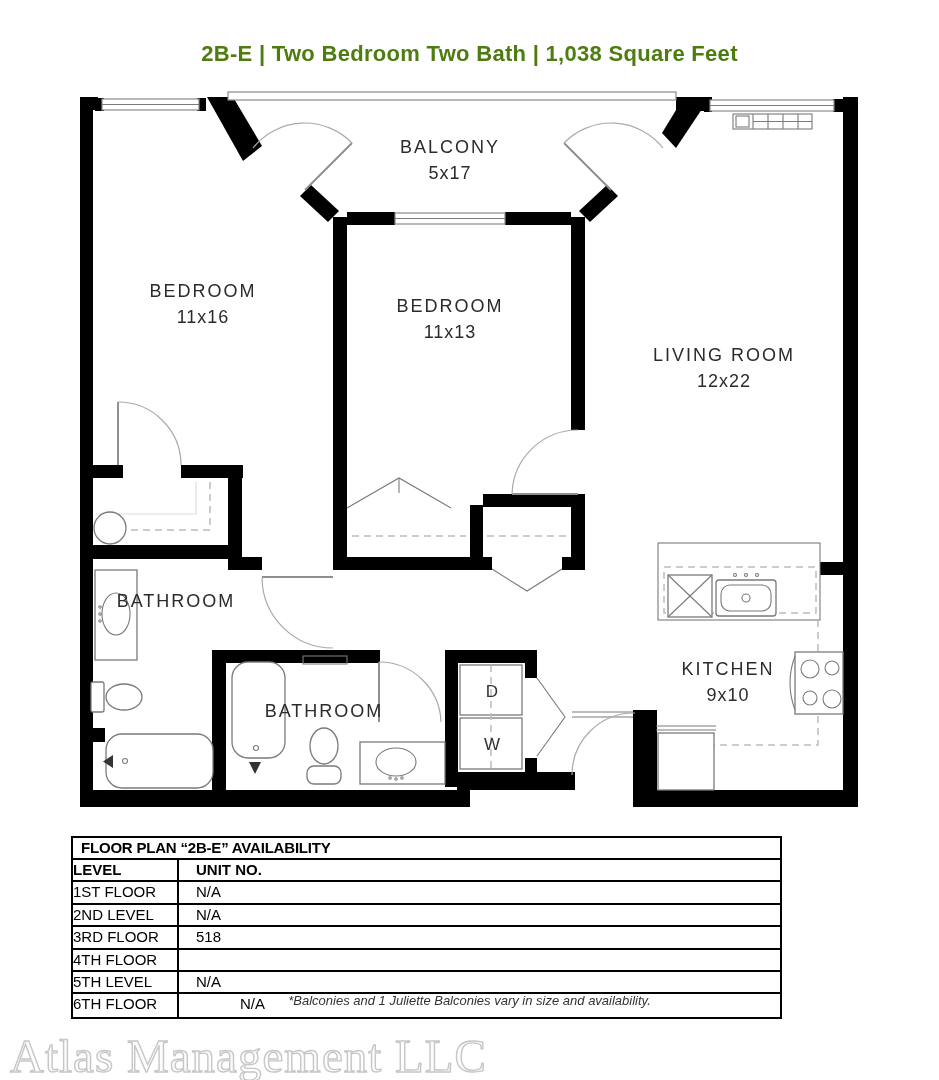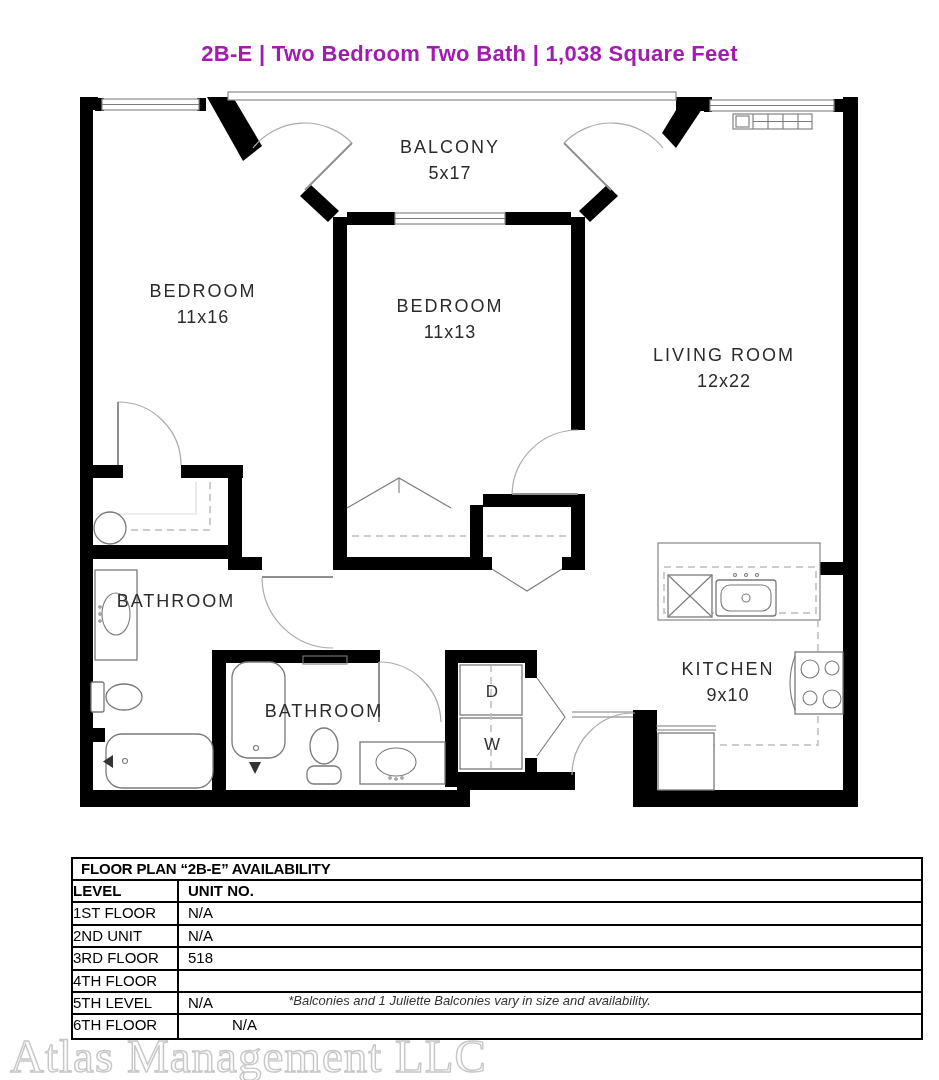--- a/index.html
+++ b/index.html
@@ -2,54 +2,54 @@
 <html><head>
 <meta charset="utf-8">
 <style>
   html,body { margin:0; padding:0; background:#fff; }
   .page {
     position:relative; width:939px; height:1080px; background:#ffffff;
     overflow:hidden; font-family:"Liberation Sans", sans-serif;
   }
   .plan-title {
     position:absolute; top:41px; left:0; width:100%;
-    text-align:center; font-size:22px; font-weight:bold; color:#a21caf;
+    text-align:center; font-size:22px; font-weight:bold; color:#4d7c0f;
     letter-spacing:0.3px;
   }
   svg.plan { position:absolute; top:0; left:0; }
 
   
   .wall { fill:#000000; stroke:none; }
   .thin { fill:#ffffff; stroke:#8a8a8a; stroke-width:1.2; }
   .fix  { fill:#ffffff; stroke:#7a7a7a; stroke-width:1.3; }
   .fixl { fill:none; stroke:#7a7a7a; stroke-width:1.1; }
   .arc  { fill:none; stroke:#aaaaaa; stroke-width:1.2; }
   .leaf { fill:none; stroke:#8f8f8f; stroke-width:2; }
   .dash { fill:none; stroke:#bcbcbc; stroke-width:1.5; stroke-dasharray:7 5; }
   .soft { fill:none; stroke:#dddddd; stroke-width:1.2; }
   .lbl  { font-family:"Liberation Sans",sans-serif; font-size:18px; letter-spacing:2px; fill:#2b2b2b; text-anchor:middle; }
   .dim  { font-family:"Liberation Sans",sans-serif; font-size:18px; letter-spacing:1px; fill:#2b2b2b; text-anchor:middle; }
   .dw   { font-family:"Liberation Sans",sans-serif; font-size:17px; fill:#333; text-anchor:middle; }
 
   
   .avail {
-    position:absolute; left:71px; top:836px; width:852px;
+    position:absolute; left:71px; top:836px; width:711px;
     border:2px solid #000; box-sizing:border-box; background:#fff;
-    font-size:15px; color:#000;margin-top:21px;
+    font-size:15px; color:#000;
   }
   .avail .t-title {
     height:22px; line-height:20px; font-weight:bold;
     padding-left:8px; border-bottom:2px solid #000; box-sizing:border-box;
     letter-spacing:-0.2px;
   }
   .avail .t-row { display:flex; height:22.4px; line-height:20.5px; border-bottom:2px solid #000; box-sizing:border-box; }
   .avail .t-row:last-child { border-bottom:none;gap:44px; }
   .avail .t-row.hdr { font-weight:bold; }
   .avail .c1 { width:106px; border-right:2px solid #000; box-sizing:border-box; }
-  .avail .c2 { flex:1; padding-left:9px; }
+  .avail .c2 { flex:1; padding-left:17px; }
 
   .watermark {
     position:absolute; left:10px; top:1029px; z-index:1; white-space:nowrap;
     font-family:"Liberation Serif", serif; font-size:47px; letter-spacing:1px;
     color:#fdfdfd; -webkit-text-stroke:1.4px #c7c7c7;
   }
   .disclaimer {
     position:absolute; top:993px; left:0; width:100%; z-index:2;
     text-align:center; font-style:italic; font-size:13px; color:#333;
   }
@@ -279,21 +279,21 @@
     <div class="t-title">FLOOR PLAN “2B-E” AVAILABILITY</div>
     <div class="t-row hdr">
       <div class="c1">LEVEL</div>
       <div class="c2">UNIT NO.</div>
     </div>
     <div class="t-row">
       <div class="c1">1ST FLOOR</div>
       <div class="c2">N/A</div>
     </div>
     <div class="t-row">
-      <div class="c1">2ND UNIT</div>
+      <div class="c1">2ND LEVEL</div>
       <div class="c2">N/A</div>
     </div>
     <div class="t-row">
       <div class="c1">3RD FLOOR</div>
       <div class="c2">518</div>
     </div>
     <div class="t-row">
       <div class="c1">4TH FLOOR</div>
     </div>
     <div class="t-row">

